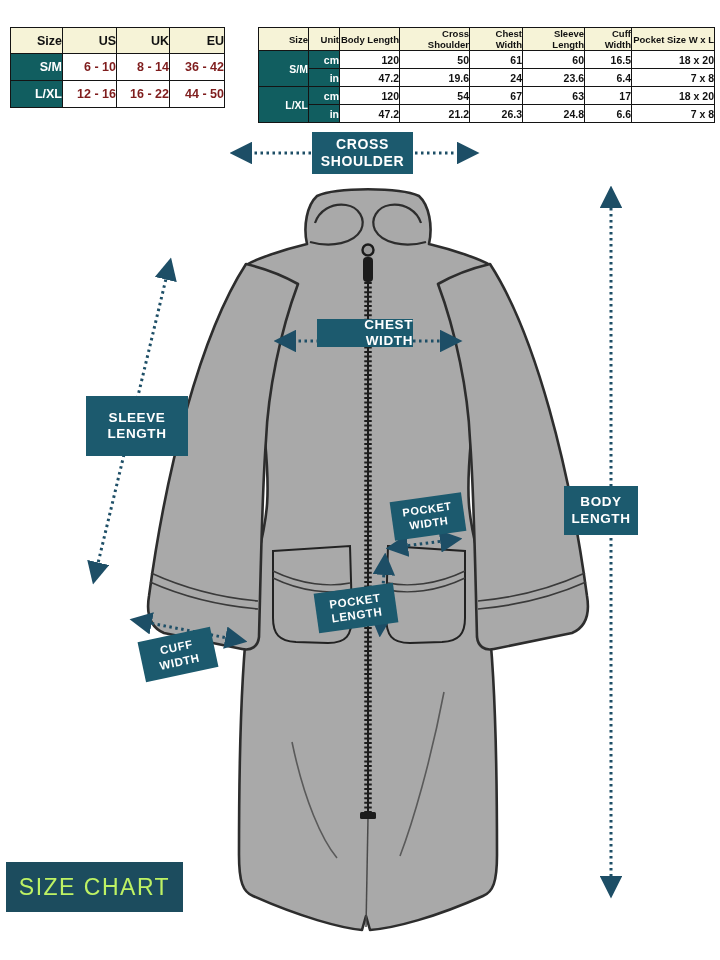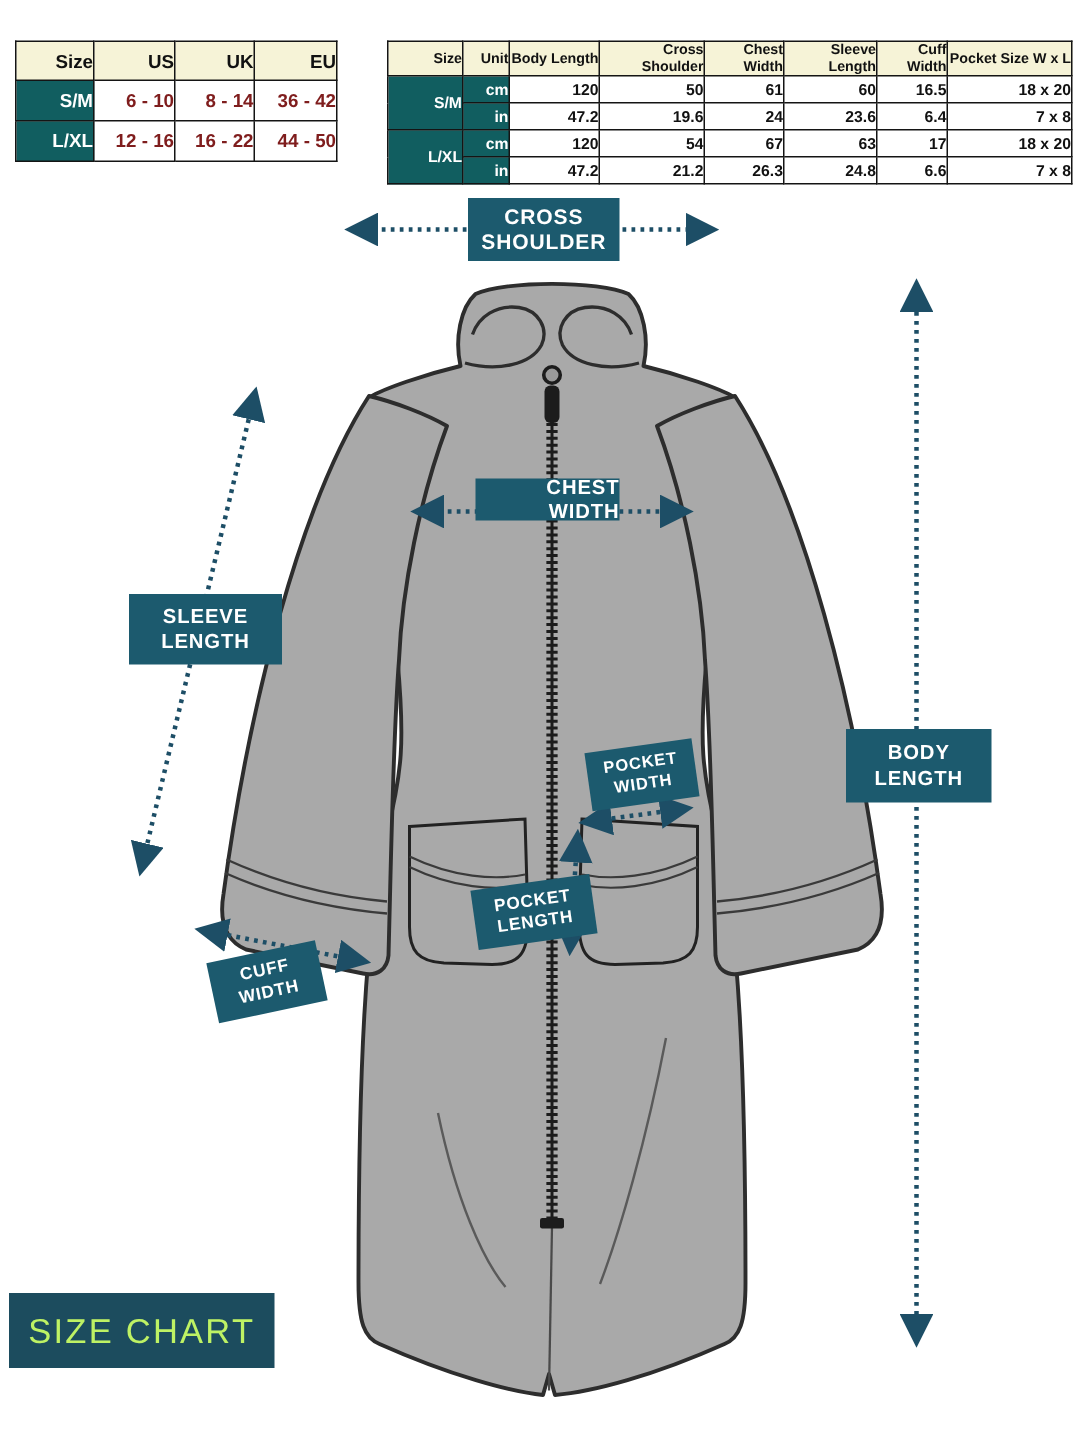--- a/index.html
+++ b/index.html
@@ -20,22 +20,22 @@
   .teal-cell { background:#115e60 !important; color:#ffffff !important; }
   
   .tag {
     position:absolute; background:#1c5a6e; color:#fff; font-weight:700;
     display:flex; flex-direction:column; align-items:center; justify-content:center;
     text-align:center; letter-spacing:0.6px; line-height:1.22; z-index:30;
   }
   .tag span { display:block; }
   .tag-cross   { left:312px; top:132px; width:101px; height:42px; font-size:14px; }
   .tag-chest   { left:317px; top:319px; width:96px;  height:28px; font-size:13.5px;align-items:flex-end; }
-  .tag-sleeve  { left:86px;  top:396px; width:102px; height:47px; font-size:13.5px; }
-  .tag-body    { left:564px; top:486px; width:97px;  height:49px; font-size:13.5px; }
+  .tag-sleeve  { left:86px;  top:396px; width:102px; height:60px; font-size:13.5px; }
+  .tag-body    { left:564px; top:486px; width:74px;  height:49px; font-size:13.5px; }
   .tag-pwidth  { left:392px; top:497px; width:72px;  height:39px; font-size:11px;   transform:rotate(-8deg); }
   .tag-plength { left:316px; top:588px; width:80px;  height:40px; font-size:11.5px; transform:rotate(-8deg); }
   .tag-cuff    { left:141px; top:634px; width:74px;  height:41px; font-size:11.5px; transform:rotate(-12deg); }
   .size-chart-title {
     position:absolute; left:6px; top:862px; width:177px; height:50px;
     background:#1c4c5e; color:#bef264; font-weight:400; font-size:23px; letter-spacing:1.5px;
     display:flex; align-items:center; justify-content:center; z-index:30;
   }
   svg.layer { position:absolute; left:0; top:0; z-index:10; }
   svg.arrows { z-index:20; }

